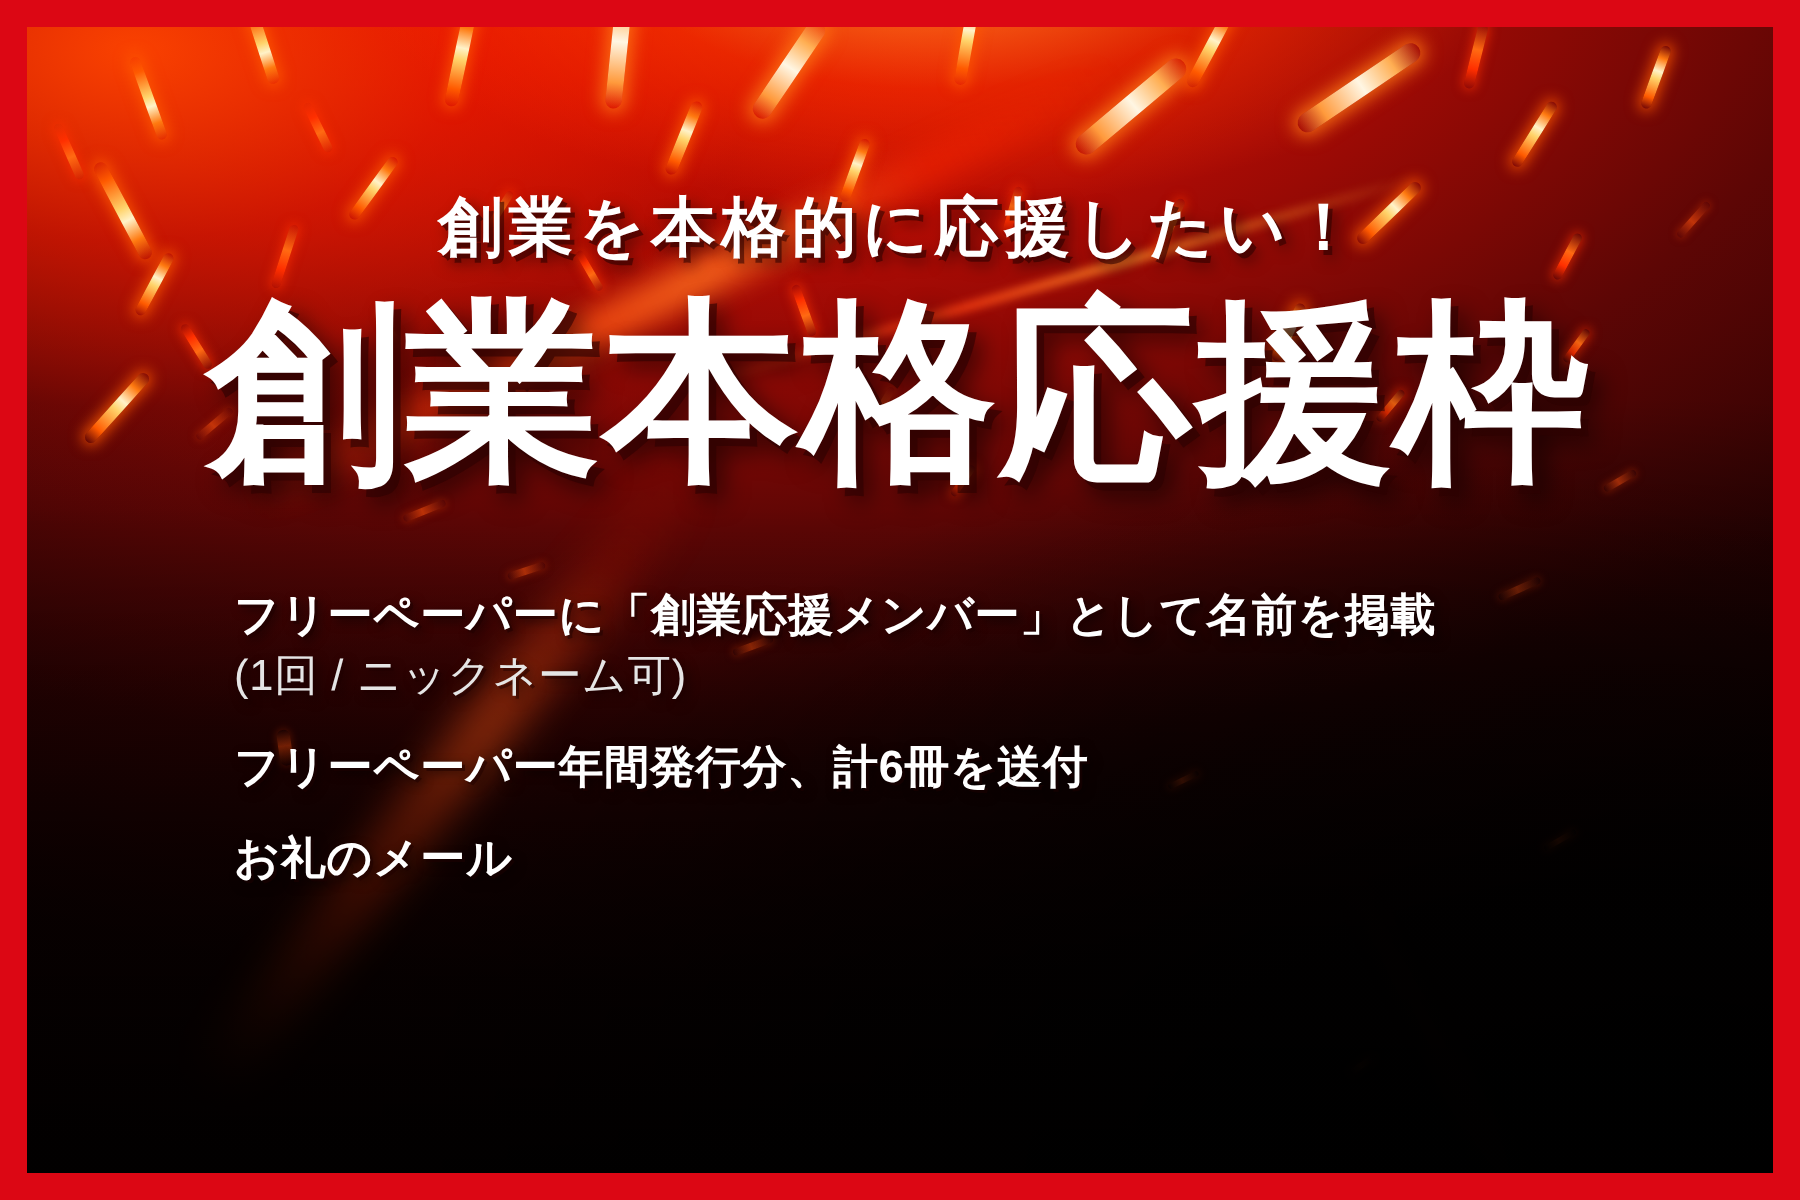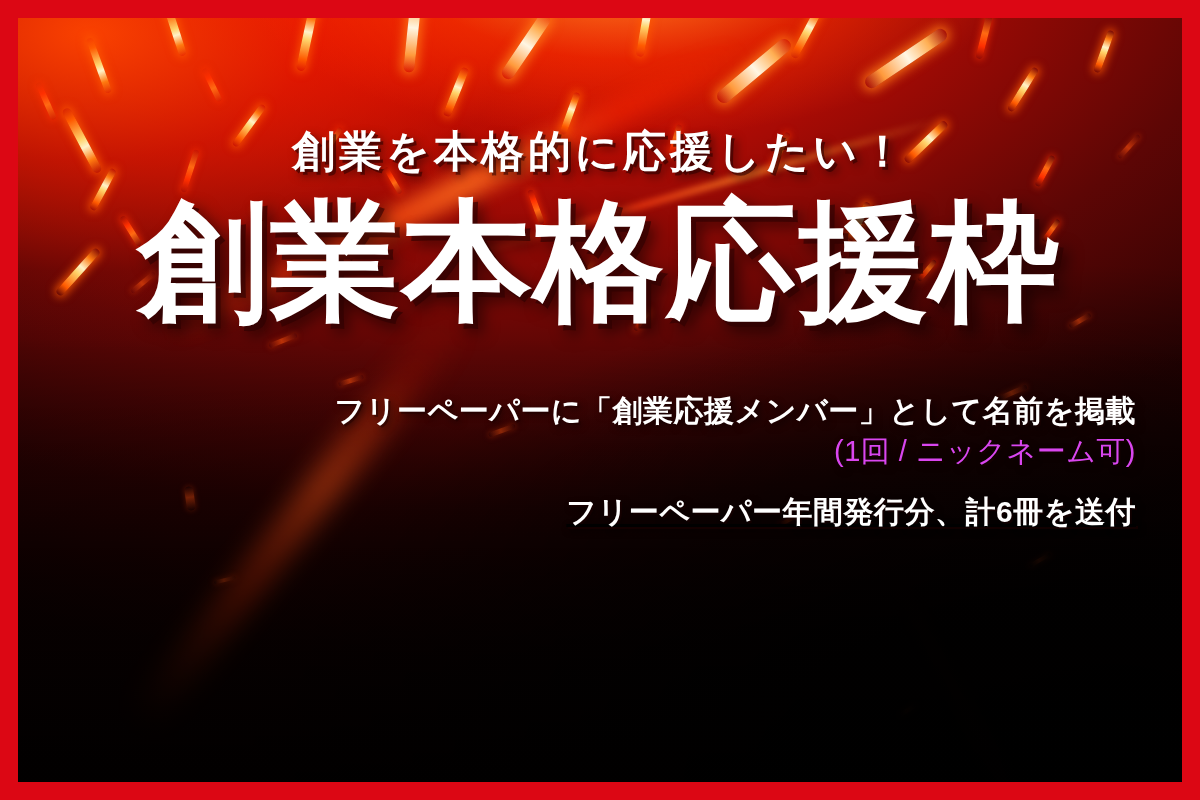--- a/index.html
+++ b/index.html
@@ -172,51 +172,49 @@
   }
 
   .benefits {
     position: absolute;
     left: 138px;
     top: 374px;
     width: 980px;
   }
   .benefit {
     margin-bottom: 18px;
-    text-align: right;
   }
   .b-main {
     color: #ffffff;
     font-size: 30px;
     font-weight: bold;
     line-height: 1.24;
     letter-spacing: 0.5px;
     white-space: nowrap;
     text-shadow:
       2px 2px 0 rgba(30,0,0,0.5),
       3px 3px 7px rgba(0,0,0,0.6);
   }
   .b-sub {
-    color: #d946ef;
+    color: #e5e5e5;
     font-size: 29px;
     font-weight: normal;
     line-height: 1.3;
     letter-spacing: 0.5px;
     white-space: nowrap;
     margin-top: 4px;
     text-shadow:
       2px 2px 0 rgba(30,0,0,0.45),
       3px 3px 7px rgba(0,0,0,0.55);
-    margin-left: 33px;
   }
   .b-sub:empty { display: none; }
 
   
   .benefit.b1 { margin-bottom: 22px; }
-  .benefit.b2 { margin-bottom: 24px; text-decoration: underline; }
+  .benefit.b2 { margin-bottom: 24px; }
   .benefit.b3 { margin-bottom: 24px; }
   .benefit.b4 { margin-bottom: 24px; }
 </style>
 </head>
 <body>
 
 <div id="poster">
 
   <div id="stage">
 
@@ -293,17 +291,21 @@
           <div class="b-sub">(1回 / ニックネーム可)</div>
         </div>
 
         <div class="benefit b2">
           <div class="b-main">フリーペーパー年間発行分、計6冊を送付</div>
 
         </div>
 
 
 
+        <div class="benefit b5">
+          <div class="b-main">お礼のメール</div>
+
+        </div>
 
       </div>
     </div>
   </div>
 </div>
 
 </body></html>

